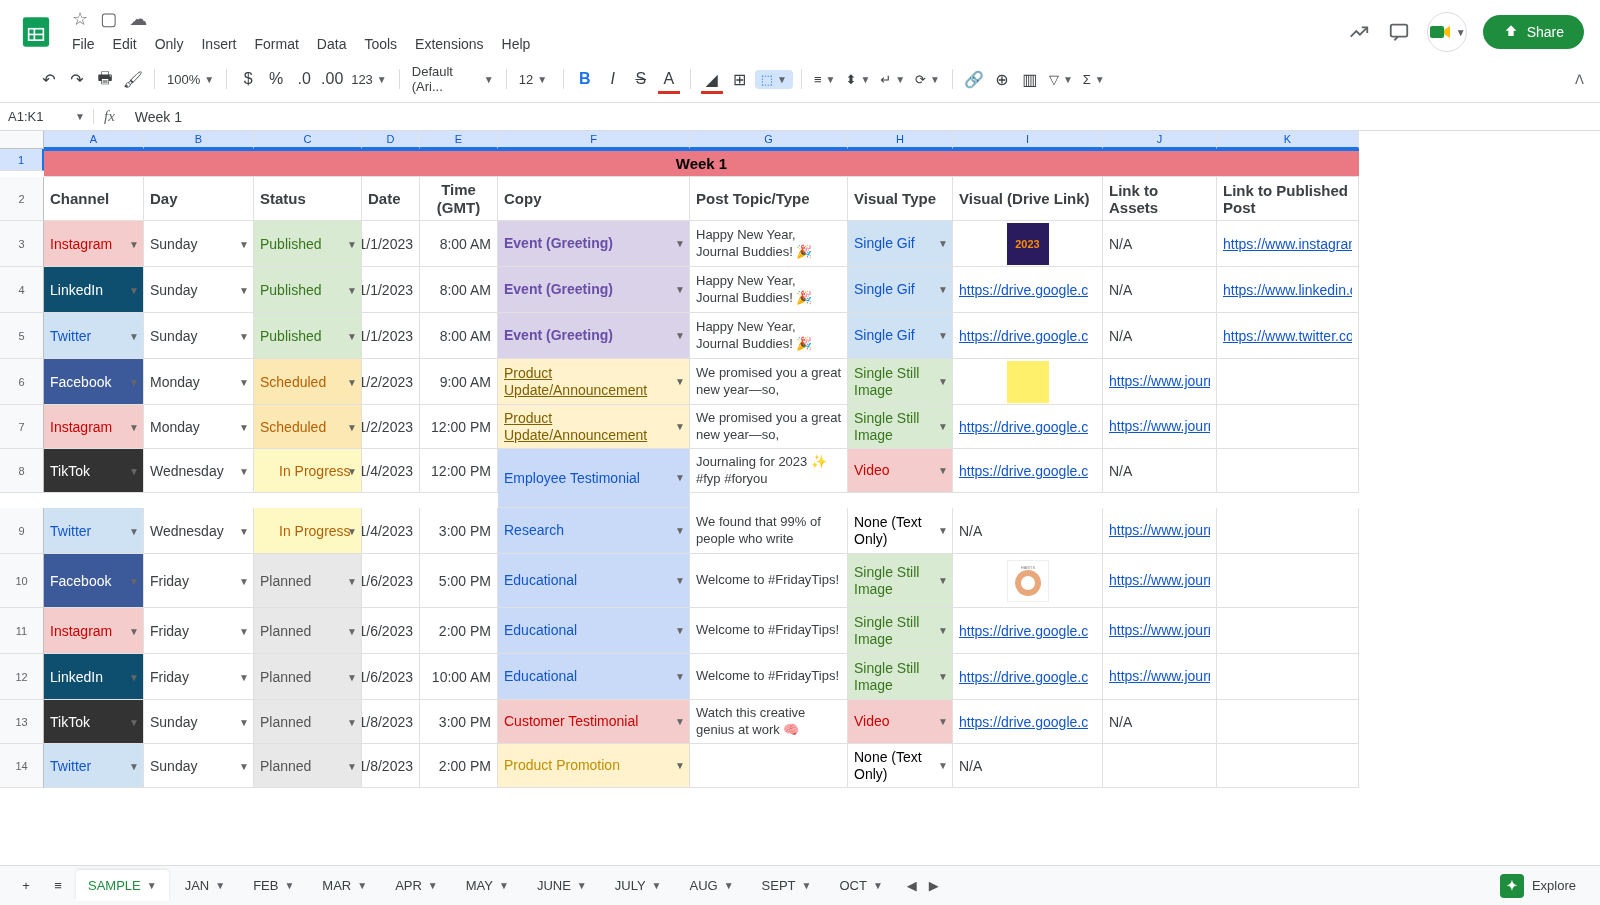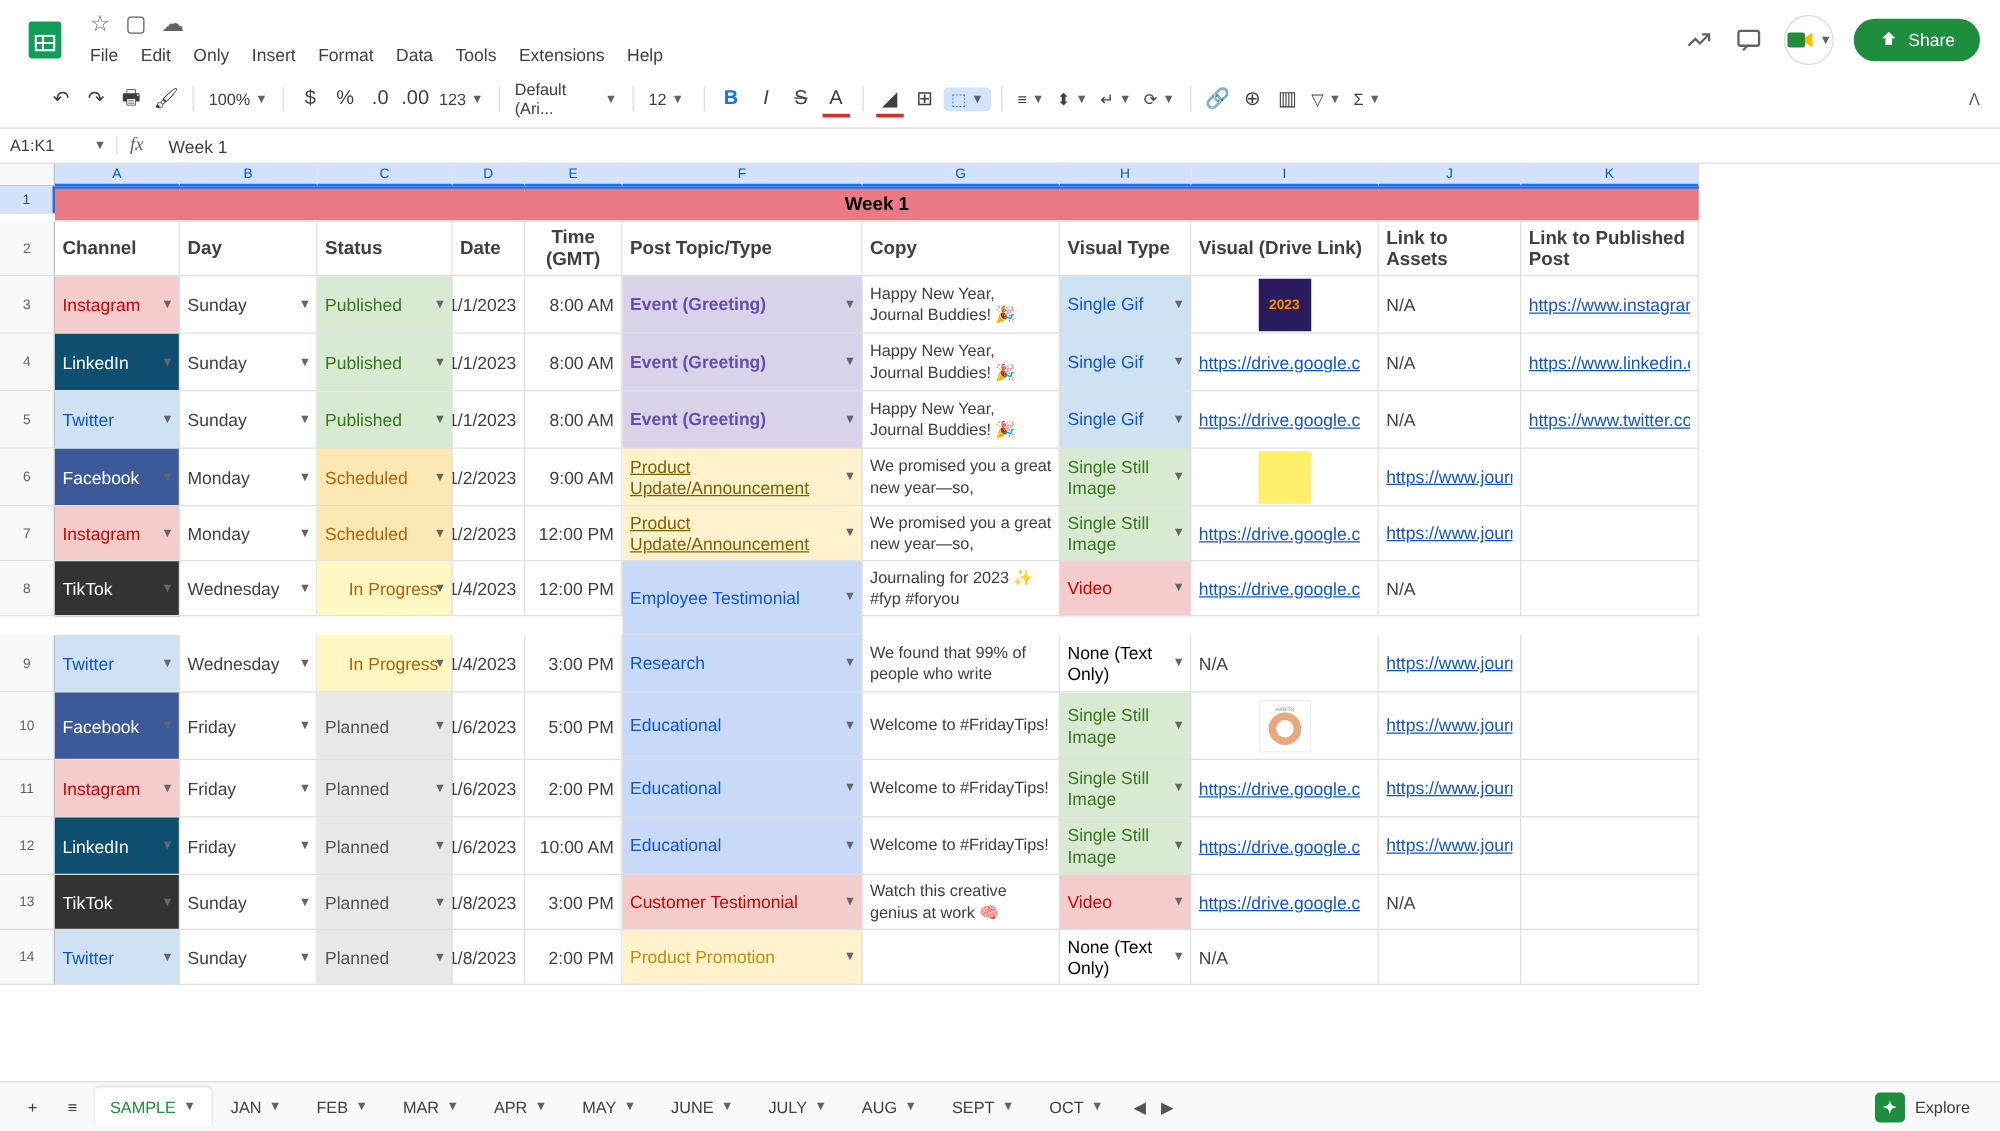--- a/index.html
+++ b/index.html
@@ -234,22 +234,22 @@
       <div class="col-header selected">J</div>
       <div class="col-header selected">K</div>
       <div class="row-header selected" style="height: 22px;">1</div>
       <div class="week-banner">Week 1</div>
       <div class="row-header" style="height: 44px;">2</div>
       <div class="cell header-cell" style="height: 44px;">Channel</div>
       <div class="cell header-cell" style="height: 44px;">Day</div>
       <div class="cell header-cell" style="height: 44px;">Status</div>
       <div class="cell header-cell" style="height: 44px;">Date</div>
       <div class="cell header-cell two-line" style="height: 44px;">Time (GMT)</div>
+      <div class="cell header-cell" style="height: 44px;">Copy</div>
       <div class="cell header-cell" style="height: 44px;">Post Topic/Type</div>
-      <div class="cell header-cell" style="height: 44px;">Copy</div>
       <div class="cell header-cell" style="height: 44px;">Visual Type</div>
       <div class="cell header-cell" style="height: 44px;">Visual (Drive Link)</div>
       <div class="cell header-cell" style="height: 44px;">Link to Assets</div>
       <div class="cell header-cell" style="height: 44px;">Link to Published Post</div>
       <div class="row-header" style="height: 46px;">3</div>
       <div class="cell ch-instagram" style="height: 46px;">Instagram<span class="dd-arrow">▼</span></div>
       <div class="cell" style="height: 46px;">Sunday<span class="dd-arrow">▼</span></div>
       <div class="cell st-published" style="height: 46px;">Published<span class="dd-arrow">▼</span></div>
       <div class="cell right-num" style="height: 46px; white-space: nowrap;">1/1/2023</div>
       <div class="cell right-num" style="height: 46px; white-space: nowrap;">8:00 AM</div>

